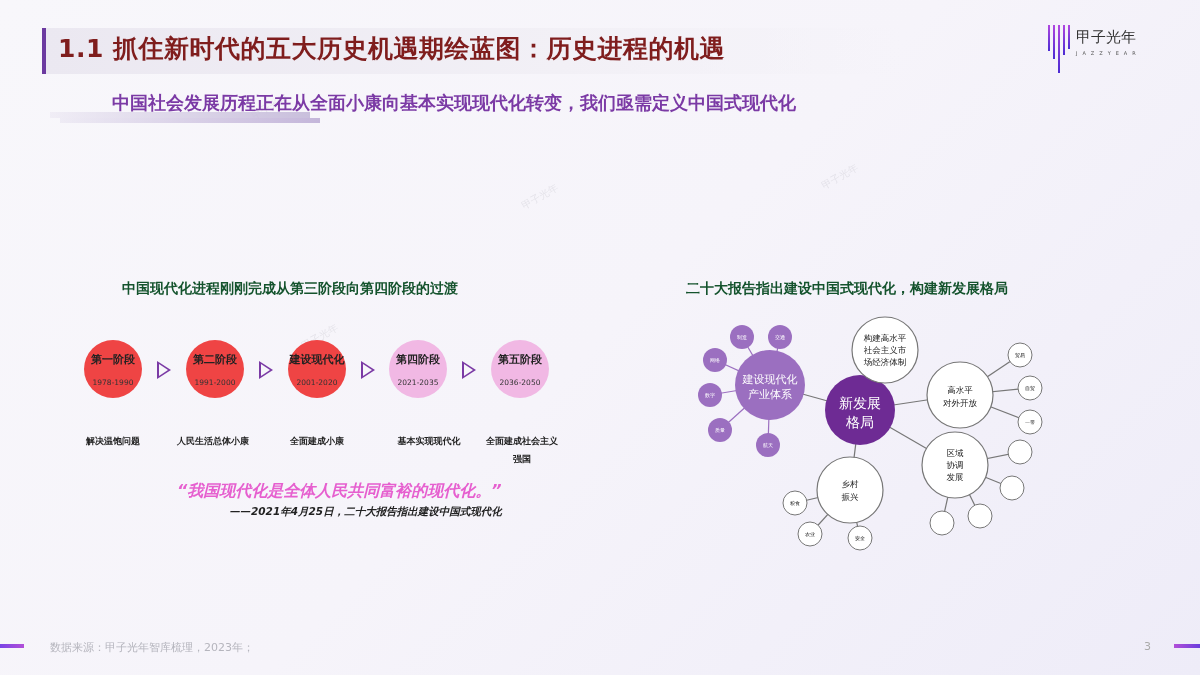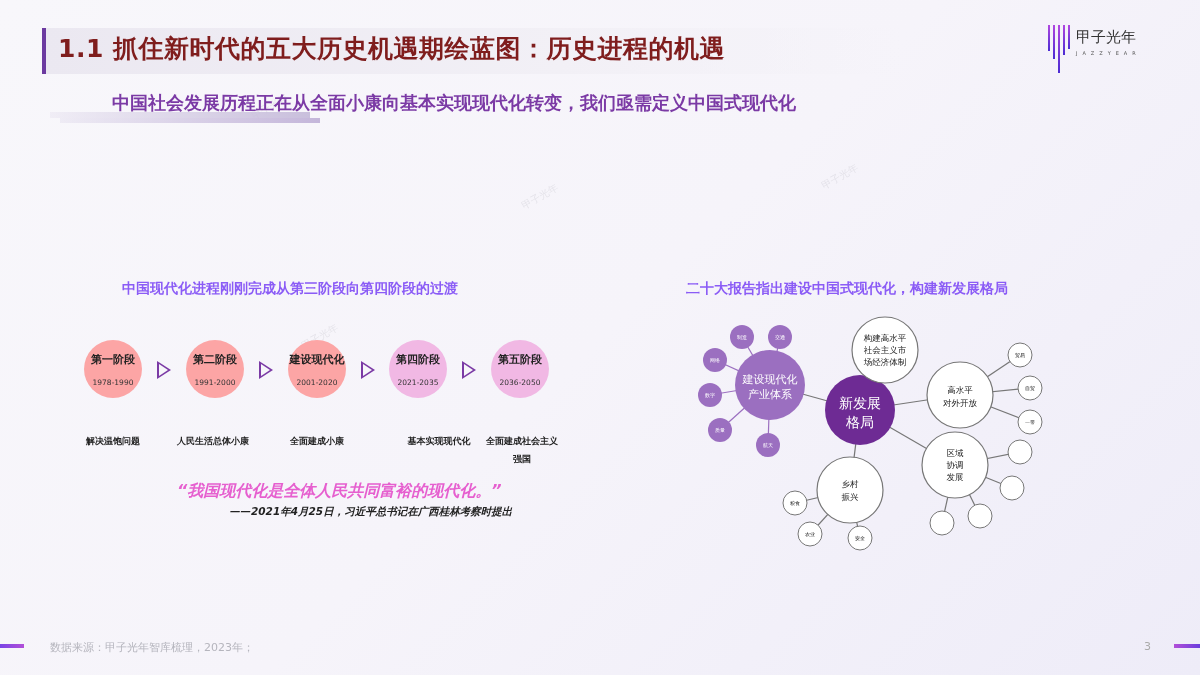--- a/index.html
+++ b/index.html
@@ -24,27 +24,27 @@
   .subtitle-bars .b2 { position:absolute; left:10px; top:6px; width:260px; height:5px; background:linear-gradient(90deg,rgba(200,190,220,0.2),#c4b6da); }
   .subtitle {
     position: absolute; left: 112px; top: 91px; font-size: 18px; font-weight: bold; color: #7b3aa5;
   }
   .logo { position: absolute; left: 1048px; top: 25px; display: flex; align-items: flex-start; }
   .logo-bars { display:flex; gap:3px; margin-right:6px; }
   .logo-bars span { display:block; width:2px; background:linear-gradient(180deg,#b047e0,#4b2bd3); }
   .logo-text { font-family: "DejaVu Serif", serif; font-size: 15px; color:#333; margin-top:3px; }
   .logo-sub { font-size: 5px; letter-spacing: 5px; color:#555; margin-top:3px; }
 
-  .sec-title { position:absolute; font-size:14px; font-weight:bold; color:#8b5cf6; }
+  .sec-title { position:absolute; font-size:14px; font-weight:bold; color:#14532d; }
 
   .stage { position:absolute; top:340px; width:58px; height:58px; border-radius:50%;
     display:flex; flex-direction:column; align-items:center; justify-content:center; }
   .stage .n { font-size:11px; font-weight:bold; color:#222; }
   .stage .y { font-size:7.5px; font-weight:normal; color:#333; margin-top:11px; }
-  .stage.gray { background:#fca5a5; }
+  .stage.gray { background:#ef4444; }
   .stage.pink { background:#f1b8e4; }
   .arrow { position:absolute; top:361px; width:0; height:0;
     border-top:9px solid transparent; border-bottom:9px solid transparent; border-left:14px solid #7b3aa5; }
   .arrow::after { content:""; position:absolute; left:-12px; top:-6px;
     border-top:6px solid transparent; border-bottom:6px solid transparent; border-left:9px solid #f7f6fa; }
   .goal { position:absolute; top:432px; width:90px; font-size:9px; font-weight:bold; color:#222; text-align:center; line-height:18px; }
 
   .quote { position:absolute; left:177px; top:481px; font-size:16px; font-weight:bold; font-style:italic; color:#e65fcf; }
   .quote-src { position:absolute; left:230px; top:505px; font-size:10.5px; font-style:italic; font-weight:bold; color:#222; }
 
@@ -110,25 +110,25 @@
 </div>
 <div class="arrow" style="left:462px"></div>
 <div class="stage pink" style="left:491px">
   <div class="n">第五阶段</div>
   <div class="y">2036-2050</div>
 </div>
 
 <div class="goal" style="left:68px">解决温饱问题</div>
 <div class="goal" style="left:173px;width:80px">人民生活总体小康</div>
 <div class="goal" style="left:272px">全面建成小康</div>
-<div class="goal" style="left:394px">基本实现现代化</div>
+<div class="goal" style="left:384px">基本实现现代化</div>
 <div class="goal" style="left:482px;width:80px">全面建成社会主义强国</div>
 
 <div class="quote">“我国现代化是全体人民共同富裕的现代化。”</div>
-<div class="quote-src">——2021年4月25日，习近平总书记在广西桂林考察时提出</div>
+<div class="quote-src">——2021年4月25日，二十大报告指出建设中国式现代化</div>
 
 <div class="sec-title" style="left:686px;top:280px">二十大报告指出建设中国式现代化，构建新发展格局</div>
 
 <svg class="mind" width="420" height="260" viewBox="0 0 420 260">
   <g stroke="#777" stroke-width="1.2" fill="none">
     <line x1="90" y1="75" x2="180" y2="100"></line>
     <line x1="180" y1="100" x2="205" y2="40"></line>
     <line x1="180" y1="100" x2="280" y2="85"></line>
     <line x1="180" y1="100" x2="275" y2="155"></line>
     <line x1="180" y1="100" x2="170" y2="180"></line>

